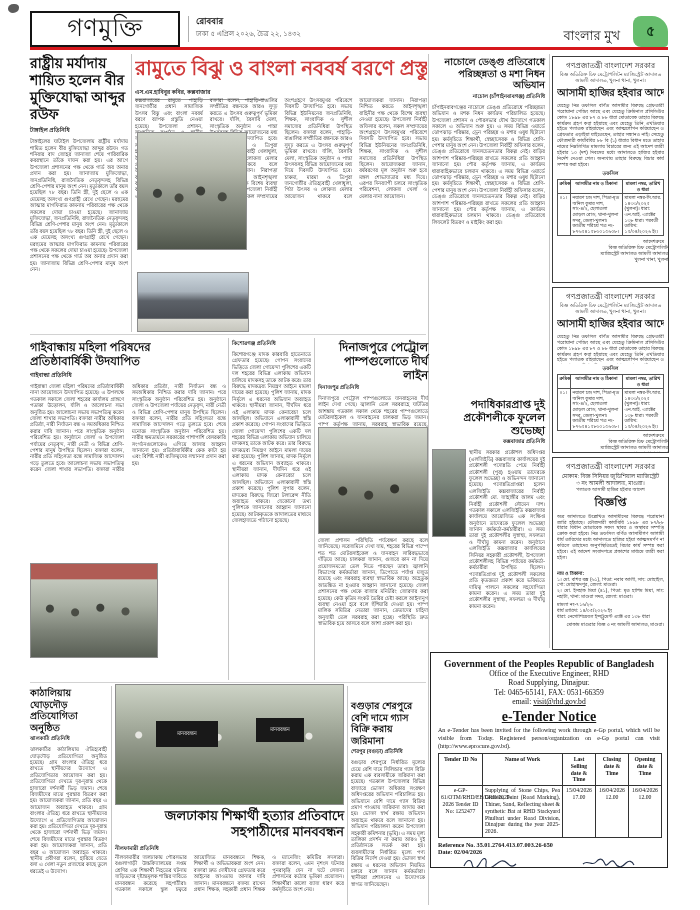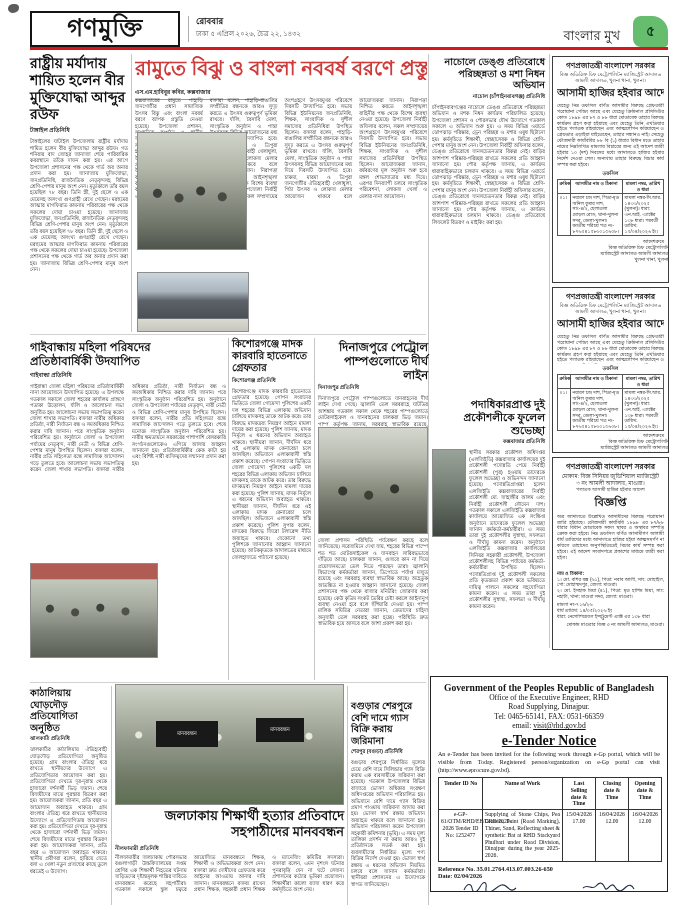--- a/index.html
+++ b/index.html
@@ -7,21 +7,21 @@
        font-family:"Liberation Sans",sans-serif;color:#141414}
   .abs{position:absolute}
   .bt{font-size:5px;line-height:1.28;text-align:justify;overflow:hidden;color:#1d1d1d}
   .hl{margin:0;font-weight:800;color:#0e0e0e;line-height:1.22}
   .by{font-weight:700;font-size:5.8px;color:#222}
   .ctr{text-align:right}
   .vline{background:#c6c6c6;width:1px}
   .hline{background:#d2d2d2;height:1px}
   .photo{box-sizing:border-box;border:1px solid #8d8d8d;overflow:hidden}
   .nbox{box-sizing:border-box;border:1px solid #3c3c3c;background:#fff;padding:3px 4px;overflow:hidden}
-  .ngov{font-size:7.4px;font-weight:700;text-align:center}
+  .ngov{font-size:7.4px;font-weight:400;text-align:center}
   .ncourt{font-size:4.8px;text-align:center;line-height:1.25;color:#222}
   .ntitle{font-size:10px;font-weight:800;text-align:center;white-space:nowrap;overflow:hidden;margin:1px 0}
   .nbody{font-size:4.7px;line-height:1.25;text-align:justify;overflow:hidden}
   .nsched{font-size:5px;font-weight:700;text-align:center;margin:1px 0}
   .ntab{width:100%;border-collapse:collapse;font-size:4.6px;line-height:1.22;table-layout:fixed}
   .ntab th,.ntab td{border:0.5px solid #555;padding:1px 1.5px;vertical-align:top;text-align:left;font-weight:400}
   .ntab th{font-weight:700;text-align:center}
   .nfoot{font-size:4.7px;text-align:right;line-height:1.25;margin-top:2px}
   .tender{box-sizing:border-box;border:1.2px solid #222;background:#fff;padding:5px 7px;
           font-family:"Liberation Serif",serif;overflow:hidden}
@@ -37,21 +37,21 @@
   .sig{width:104px;text-align:center;font-size:5.6px;line-height:1.25}
   .banner{position:absolute;background:#191919;color:#fff;display:flex;align-items:center;
           justify-content:center;font-size:5px;overflow:hidden}
 </style>
 </head>
 <body>
 
 <div class="abs" style="left:8px;top:4px;width:11px;height:9px;background:#3f3f3f;border-radius:50% 40% 55% 45%;opacity:.85"></div>
 
 <div class="abs" style="left:30px;top:11px;width:150px;height:36px;border:2px solid #141414;display:flex;align-items:center;justify-content:center;box-sizing:border-box">
-  <span style="font-size:24px;font-weight:700;letter-spacing:.5px">গণমুক্তি</span>
+  <span style="font-size:24px;font-weight:400;letter-spacing:.5px">গণমুক্তি</span>
 </div>
 
 <div class="abs vline" style="left:188px;top:16px;height:26px;background:#aeaeae"></div>
 
 <div class="abs" style="left:196px;top:15px;font-size:8.5px;font-weight:700">রোববার</div>
 <div class="abs" style="left:196px;top:28px;font-size:6.8px;color:#4a4a4a">ঢাকা ৫ এপ্রিল ২০২৬, চৈত্র ২২, ১৪৩২</div>
 
 <div class="abs" style="left:460px;top:26px;width:160px;text-align:right;font-size:13px;color:#1c1c1c">বাংলার মুখ</div>
 
 <div class="abs" style="left:633px;top:16px;width:35px;height:31px;background:#67bd6e;border-radius:8px 16px 4px 8px;display:flex;align-items:center;justify-content:center">
@@ -159,21 +159,20 @@
   <div class="bt" style="margin-top:3px;height:288px;column-count:2;column-gap:8px">গাইবান্ধা জেলা মহিলা পরিষদের প্রতিষ্ঠাবার্ষিকী নানা আয়োজনে উদযাপিত হয়েছে। এ উপলক্ষে গতকাল সকালে জেলা শহরের কার্যালয় প্রাঙ্গণে পতাকা উত্তোলন, র্যালি ও আলোচনা সভা অনুষ্ঠিত হয়। আলোচনা সভায় সভাপতিত্ব করেন জেলা শাখার সভাপতি। বক্তারা নারীর অধিকার প্রতিষ্ঠা, নারী নির্যাতন বন্ধ ও সমঅধিকার নিশ্চিত করার দাবি জানান। পরে সাংস্কৃতিক অনুষ্ঠান পরিবেশিত হয়। অনুষ্ঠানে জেলা ও উপজেলা পর্যায়ের নেতৃবৃন্দ, নারী নেত্রী ও বিভিন্ন শ্রেণি-পেশার মানুষ উপস্থিত ছিলেন। বক্তারা বলেন, নারীর প্রতি সহিংসতা বন্ধে সামাজিক আন্দোলন গড়ে তুলতে হবে। আলোচনা সভায় সভাপতিত্ব করেন জেলা শাখার সভাপতি। বক্তারা নারীর অধিকার প্রতিষ্ঠা, নারী নির্যাতন বন্ধ ও সমঅধিকার নিশ্চিত করার দাবি জানান। পরে সাংস্কৃতিক অনুষ্ঠান পরিবেশিত হয়। অনুষ্ঠানে জেলা ও উপজেলা পর্যায়ের নেতৃবৃন্দ, নারী নেত্রী ও বিভিন্ন শ্রেণি-পেশার মানুষ উপস্থিত ছিলেন। বক্তারা বলেন, নারীর প্রতি সহিংসতা বন্ধে সামাজিক আন্দোলন গড়ে তুলতে হবে। শেষে মনোজ্ঞ সাংস্কৃতিক অনুষ্ঠান পরিবেশিত হয়। নারীর ক্ষমতায়নে সরকারের পাশাপাশি বেসরকারি সংগঠনগুলোকেও এগিয়ে আসার আহ্বান জানানো হয়। প্রতিষ্ঠাবার্ষিকীর কেক কাটা হয় এবং বিশিষ্ট নারী ব্যক্তিত্বদের সম্মাননা প্রদান করা হয়।</div>
 </div>
 <div class="abs photo" style="left:30px;top:563px;width:128px;height:95px;background:
        radial-gradient(circle at 15% 48%, #41443e 3.5px, transparent 4.5px),
        radial-gradient(circle at 35% 52%, #4a4d45 3.5px, transparent 4.5px),
        radial-gradient(circle at 55% 47%, #3e413b 3.5px, transparent 4.5px),
        radial-gradient(circle at 75% 51%, #50534b 3.5px, transparent 4.5px),
        linear-gradient(180deg,#b05c55 0%,#b05c55 16%,#c3c8bd 17%,#a6aca0 45%,#7c8277 72%,#585e54 100%)"></div>
 
 <div class="abs" style="left:232px;top:338px;width:79px">
-  <h2 class="hl" style="font-size:10px">কিশোরগঞ্জে মাদক কারবারি হাতেনাতে গ্রেফতার</h2>
   <div class="by" style="margin-top:2px;font-size:5.4px">কিশোরগঞ্জ প্রতিনিধি</div>
   <div class="bt" style="margin-top:3px;height:283px">কিশোরগঞ্জে মাদক কারবারি হাতেনাতে গ্রেফতার হয়েছে। গোপন সংবাদের ভিত্তিতে জেলা গোয়েন্দা পুলিশের একটি দল শহরের বিভিন্ন এলাকায় অভিযান চালিয়ে মাদকসহ তাকে আটক করে। তার বিরুদ্ধে মাদকদ্রব্য নিয়ন্ত্রণ আইনে মামলা দায়ের করা হয়েছে। পুলিশ জানায়, মাদক নির্মূলে এ ধরনের অভিযান অব্যাহত থাকবে। স্থানীয়রা জানান, দীর্ঘদিন ধরে ওই এলাকায় মাদক কেনাবেচা চলে আসছিল। অভিযানে এলাকাবাসী স্বস্তি প্রকাশ করেছে। গোপন সংবাদের ভিত্তিতে জেলা গোয়েন্দা পুলিশের একটি দল শহরের বিভিন্ন এলাকায় অভিযান চালিয়ে মাদকসহ তাকে আটক করে। তার বিরুদ্ধে মাদকদ্রব্য নিয়ন্ত্রণ আইনে মামলা দায়ের করা হয়েছে। পুলিশ জানায়, মাদক নির্মূলে এ ধরনের অভিযান অব্যাহত থাকবে। স্থানীয়রা জানান, দীর্ঘদিন ধরে ওই এলাকায় মাদক কেনাবেচা চলে আসছিল। অভিযানে এলাকাবাসী স্বস্তি প্রকাশ করেছে। পুলিশ সুপার বলেন, মাদকের বিরুদ্ধে জিরো টলারেন্স নীতি অব্যাহত থাকবে। যেকোনো তথ্য পুলিশকে জানানোর আহ্বান জানানো হয়েছে। আটককৃতকে আদালতের মাধ্যমে জেলহাজতে পাঠানো হয়েছে।</div>
 </div>
 
 <div class="abs" style="left:318px;top:340px;width:110px">
   <h2 class="hl ctr" style="font-size:11.5px">দিনাজপুরে পেট্রোল পাম্পগুলোতে দীর্ঘ লাইন</h2>
   <div class="by" style="margin-top:2px;font-size:5.4px">দিনাজপুর প্রতিনিধি</div>
   <div class="bt" style="margin-top:3px;height:36px">দিনাজপুরে পেট্রোল পাম্পগুলোতে যানবাহনের দীর্ঘ লাইন দেখা গেছে। জ্বালানি তেল সরবরাহে ঘাটতির আশঙ্কায় গতকাল সকাল থেকে শহরের পাম্পগুলোতে মোটরসাইকেল ও যানবাহনের চালকরা ভিড় জমান। পাম্প কর্তৃপক্ষ জানায়, সরবরাহ স্বাভাবিক রয়েছে, আতঙ্কিত হওয়ার কিছু নেই।</div>
 </div>
 <div class="abs photo" style="left:318px;top:427px;width:110px;height:107px;background:
@@ -232,21 +231,21 @@
 <h2 class="abs hl ctr" style="left:115px;top:808px;width:229px;font-size:13px">জলঢাকায় শিক্ষার্থী হত্যার প্রতিবাদে সহপাঠীদের মানববন্ধন</h2>
 <div class="abs by" style="left:115px;top:845px;font-size:5.4px">নীলফামারী প্রতিনিধি</div>
 <div class="abs bt" style="left:115px;top:854px;width:229px;height:51px;column-count:3;column-gap:7px">নীলফামারীর জলঢাকায় পৌরসভার বগুলাগাড়ী উচ্চবিদ্যালয়ের সপ্তম শ্রেণির এক শিক্ষার্থী নিহতের ঘটনায় জড়িতদের দৃষ্টান্তমূলক শাস্তির দাবিতে মানববন্ধন করেছে সহপাঠীরা। গতকাল সকালে স্কুল চত্বরে আয়োজিত মানববন্ধনে শিক্ষক, শিক্ষার্থী ও অভিভাবকরা অংশ নেন। বক্তারা দ্রুত দোষীদের গ্রেফতার করে আইনের আওতায় আনার দাবি জানান। মানববন্ধনে বক্তব্য রাখেন প্রধান শিক্ষক, সহকারী প্রধান শিক্ষক ও ম্যানেজিং কমিটির সদস্যরা। বক্তারা বলেন, এমন নৃশংস ঘটনার পুনরাবৃত্তি যেন না ঘটে সেজন্য প্রশাসনের কঠোর ভূমিকা প্রয়োজন। শিক্ষার্থীরা কালো ব্যাজ ধারণ করে কর্মসূচিতে অংশ নেয়।</div>
 
 <div class="abs" style="left:351px;top:700px;width:74px">
   <h2 class="hl" style="font-size:9.5px">বগুড়ার শেরপুরে বেশি দামে গ্যাস বিক্রি করায় জরিমানা</h2>
   <div class="by" style="margin-top:2px;font-size:5.2px">শেরপুর (বগুড়া) প্রতিনিধি</div>
   <div class="bt" style="margin-top:3px;height:160px">বগুড়ার শেরপুরে নির্ধারিত মূল্যের চেয়ে বেশি দামে সিলিন্ডার গ্যাস বিক্রি করায় এক ব্যবসায়ীকে জরিমানা করা হয়েছে। গতকাল উপজেলার বিভিন্ন বাজারে ভোক্তা অধিকার সংরক্ষণ অধিদপ্তরের অভিযান পরিচালিত হয়। অভিযানে বেশি দামে গ্যাস বিক্রির প্রমাণ পাওয়ায় জরিমানা আদায় করা হয়। ভোক্তা স্বার্থ রক্ষায় অভিযান অব্যাহত থাকবে বলে জানানো হয়। অভিযান পরিচালনা করেন উপজেলা সহকারী কমিশনার (ভূমি)। এ সময় মূল্য তালিকা প্রদর্শন না করায় আরও দুই প্রতিষ্ঠানকে সতর্ক করা হয়। ব্যবসায়ীদের নির্ধারিত মূল্যে পণ্য বিক্রির নির্দেশ দেওয়া হয়। ভোক্তা স্বার্থ রক্ষায় এ ধরনের অভিযান নিয়মিত চলবে বলে জানান কর্মকর্তারা। স্থানীয়রা প্রশাসনের এ উদ্যোগকে স্বাগত জানিয়েছেন।</div>
 </div>
 
-<div class="abs tender" style="left:430px;top:676px;width:238px;height:216px">
+<div class="abs tender" style="left:430px;top:652px;width:238px;height:216px">
   <div class="tgov">Government of the Peoples Republic of Bangladesh</div>
   <div class="tline">Office of the Executive Engineer, RHD</div>
   <div class="tline">Road Supplying, Dinajpur.</div>
   <div class="tline">Tel: 0465-65141, FAX: 0531-66359</div>
   <div class="tline">
     <span>email:</span>
     <span style="text-decoration:underline">visit@rhd.gov.bd</span>
   </div>
   <div class="ttitle">e-Tender Notice</div>
   <div class="tintro">An e-Tender has been invited for the following work through e-Gp portal, which will be visible from Today. Registered person/organization on e-Gp portal can visit (http://www.eprocure.gov.bd).</div>

